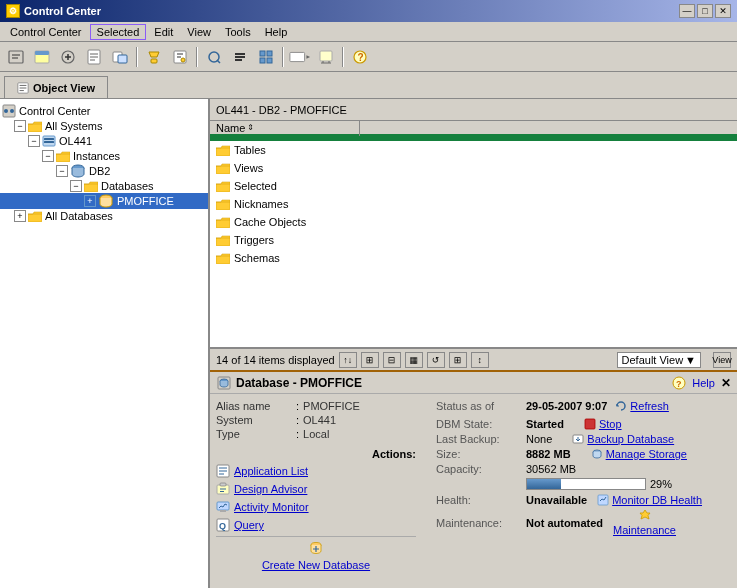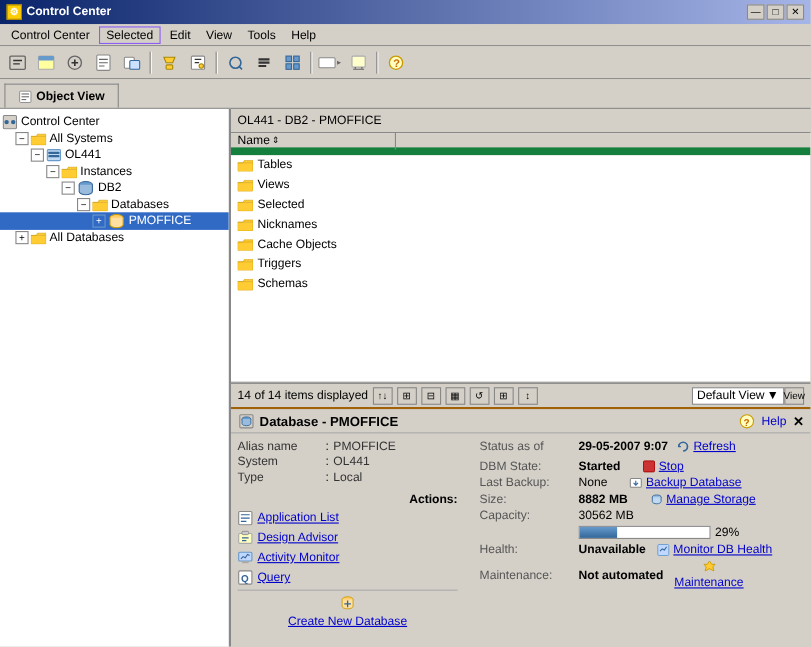--- a/index.html
+++ b/index.html
@@ -248,21 +248,21 @@
       background: #d4d0c8;
       border-top: 1px solid #888;
       height: 22px;
       display: flex;
       align-items: center;
       padding: 0 6px;
       font-size: 11px;
       justify-content: space-between;
     }
     .status-left { display: flex; align-items: center; gap: 4px; }
-    .status-right { display: flex; align-items: center; gap: 0; }
+    .status-right { display: flex; align-items: center; gap: 12px; }
     .status-btn {
       width: 18px;
       height: 16px;
       background: #d4d0c8;
       border: 1px solid #888;
       display: flex;
       align-items: center;
       justify-content: center;
       cursor: pointer;
       font-size: 9px;

